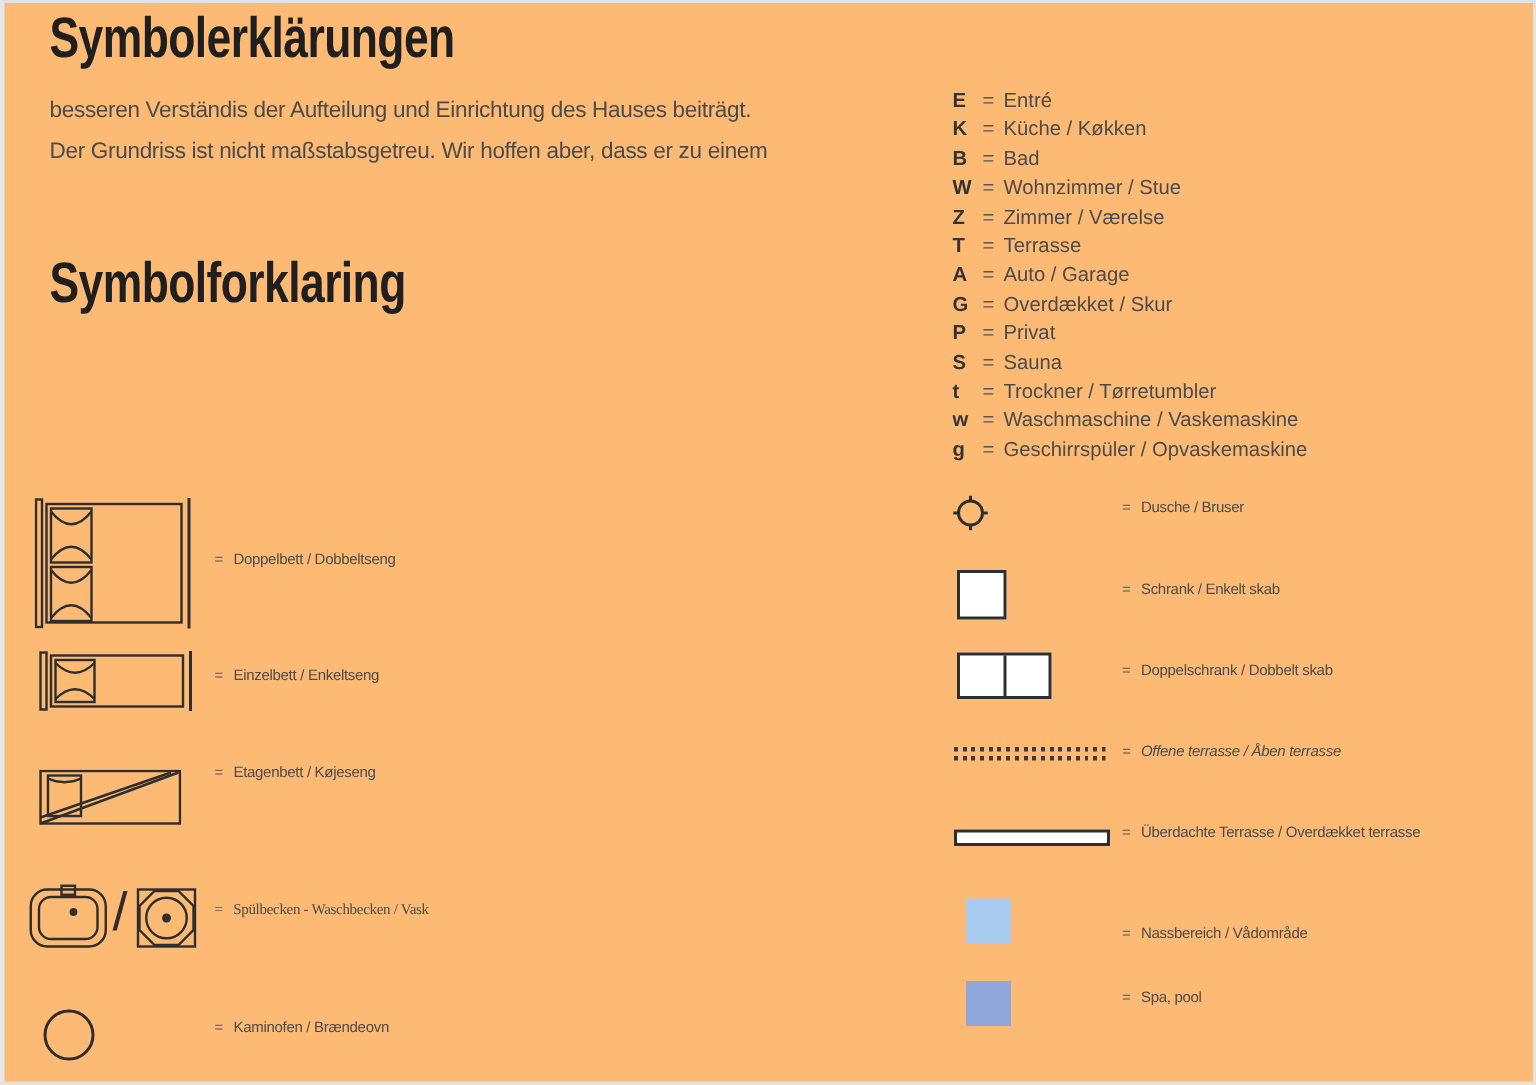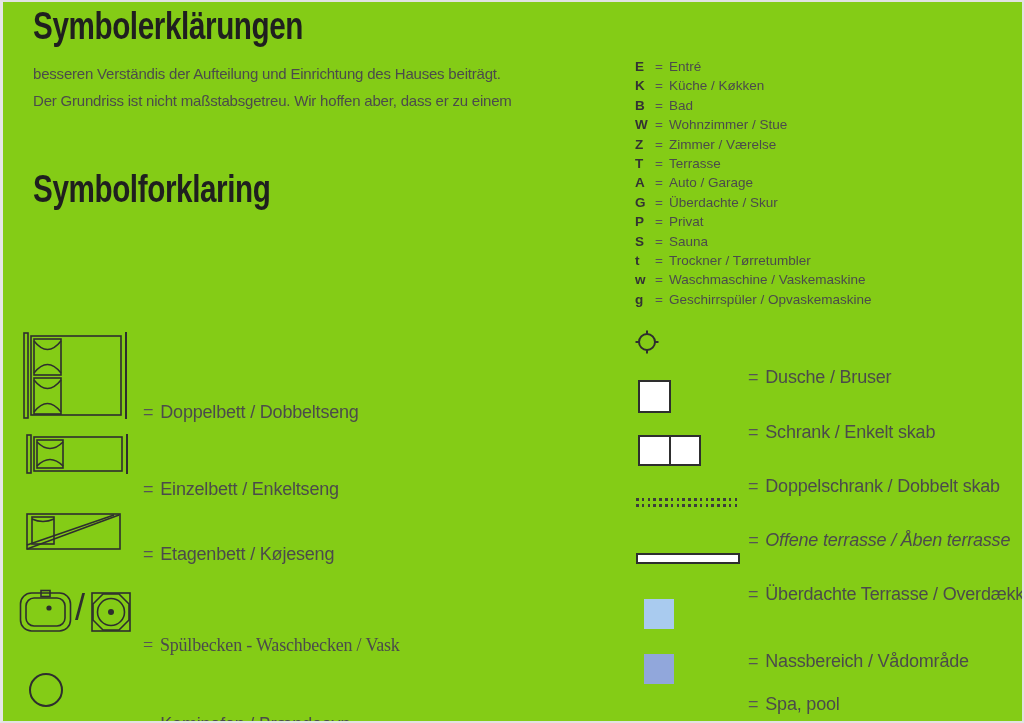--- a/index.html
+++ b/index.html
@@ -1,20 +1,20 @@
 <!DOCTYPE html>
 <html><head>
 <meta charset="utf-8">
 <style>
   html,body{margin:0;padding:0;background:#fff;}
   .page{
     position:relative;
     width:1024px;height:723px;
     box-sizing:border-box;
-    background:#84cc16;
+    background:#fdba74;
     border:2px solid #e2e2e2;
     border-left:3px solid #e6e6e6;
     font-family:"Liberation Sans","DejaVu Sans",sans-serif;
     overflow:hidden;
   }
   .h-title{
     position:absolute;left:30px;
     font-size:38px;line-height:38px;font-weight:bold;color:#1f1f1f;
     letter-spacing:-0.5px;
     transform:scaleX(0.78);transform-origin:0 50%;
@@ -23,22 +23,22 @@
   .para{
     position:absolute;left:30px;
     font-size:15px;line-height:27px;color:#4b4b4b;
     letter-spacing:-0.2px;white-space:nowrap;
   }
   .abbr{position:absolute;left:632px;top:55px;}
   .abbr-row{display:flex;font-size:13.5px;line-height:19.4px;color:#4b4b4b;}
   .abbr-letter{width:20px;font-weight:bold;color:#333;}
   .abbr-eq{width:14px;color:#555;}
   .sym-label{
-    position:absolute;font-size:18px;color:#4b4b4b;
-    letter-spacing:-0.2px;white-space:nowrap;margin-top:34px;
+    position:absolute;font-size:10px;color:#4b4b4b;
+    letter-spacing:-0.2px;white-space:nowrap;
   }
   .sym-label .eq{margin-right:7px;color:#555;}
   .art{position:absolute;}
   svg .st{stroke:#2e2e2e;fill:none;stroke-width:1.6;}
   svg .stw2{stroke:#2e2e2e;fill:none;stroke-width:2;}
   svg .fl{fill:#2e2e2e;stroke:none;}
   .box{position:absolute;box-sizing:border-box;border:2px solid #2e2e2e;background:#fff;}
   .divider-v{position:absolute;left:50%;top:0;bottom:0;width:2px;background:#2e2e2e;transform:translateX(-1px);}
   .dotrow{position:absolute;left:0;width:101px;height:3px;
     background:repeating-linear-gradient(90deg,#3c3c3c 0 2.6px,transparent 2.6px 5.8px);}
@@ -90,21 +90,21 @@
         <span>Terrasse</span>
       </div>
     <div class="abbr-row">
         <span class="abbr-letter">A</span>
         <span class="abbr-eq">=</span>
         <span>Auto / Garage</span>
       </div>
     <div class="abbr-row">
         <span class="abbr-letter">G</span>
         <span class="abbr-eq">=</span>
-        <span>Überdachte / Skur</span>
+        <span>Overdækket / Skur</span>
       </div>
     <div class="abbr-row">
         <span class="abbr-letter">P</span>
         <span class="abbr-eq">=</span>
         <span>Privat</span>
       </div>
     <div class="abbr-row">
         <span class="abbr-letter">S</span>
         <span class="abbr-eq">=</span>
         <span>Sauna</span>

